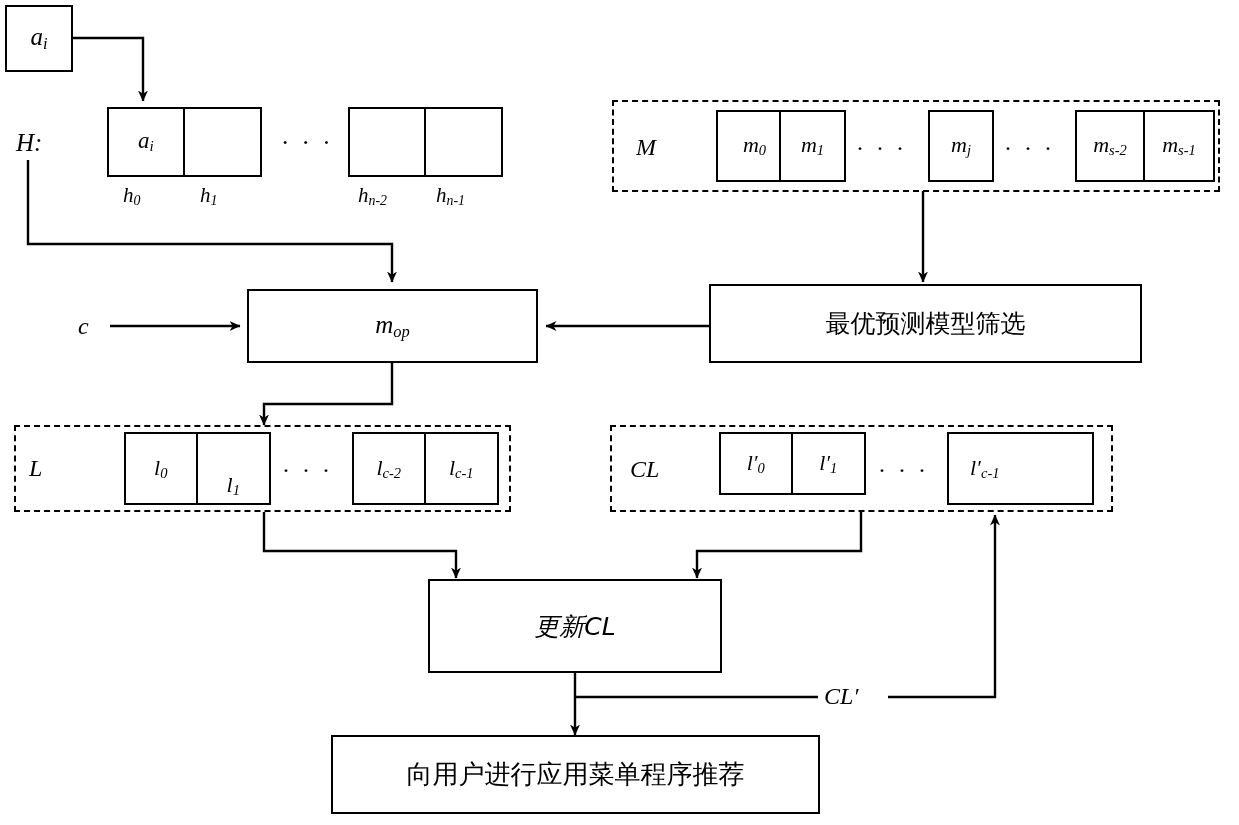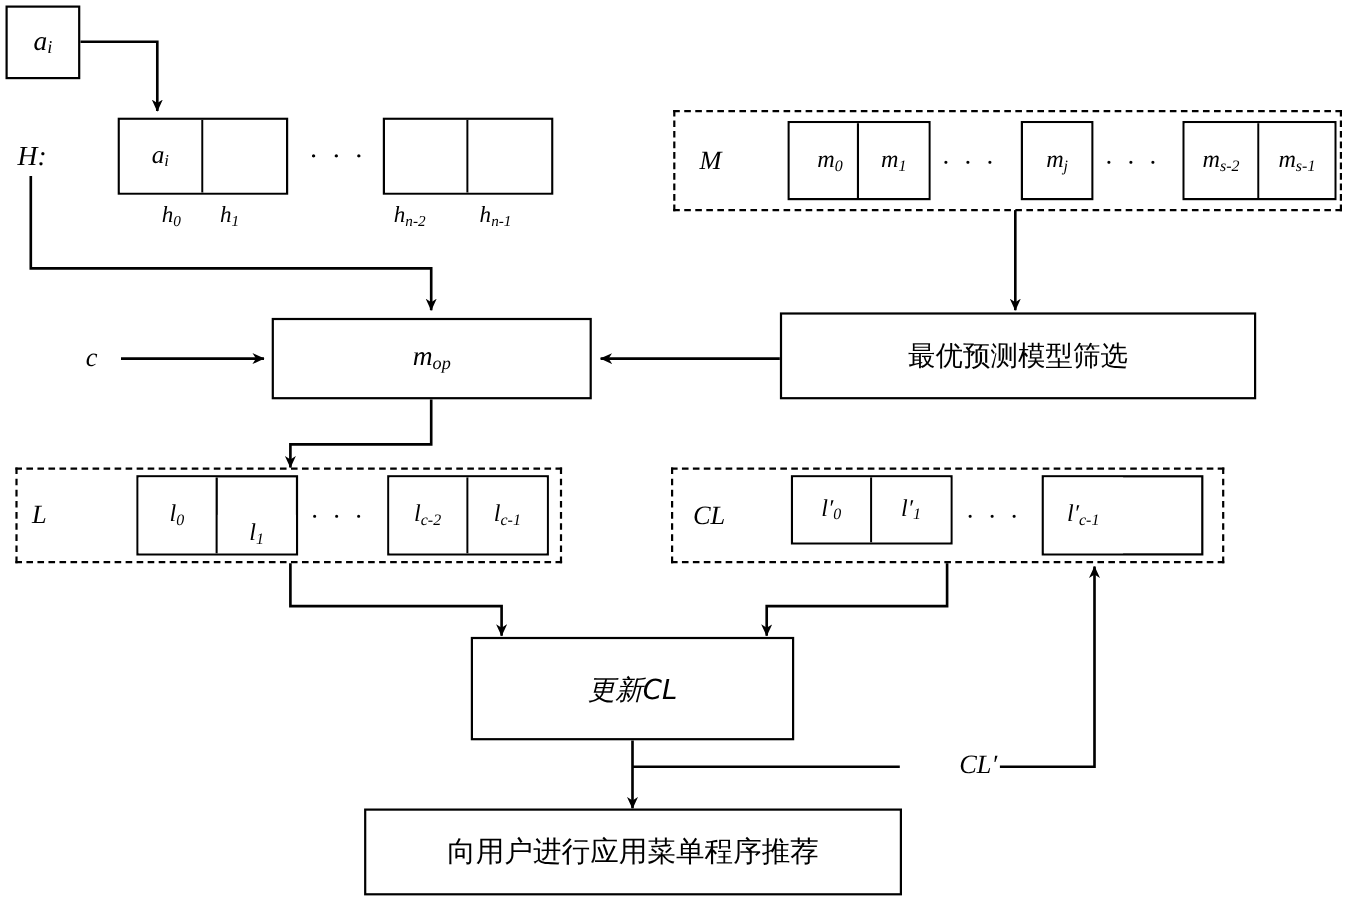--- a/index.html
+++ b/index.html
@@ -146,21 +146,21 @@
 
   <div class="cellgrid" style="left:348px; top:107px; width:155px; height:70px;">
     <div class="cell" style="width:50%;">
       <span class="math" style="font-size:23px;"></span>
     </div>
     <div class="cell" style="width:50%;">
       <span class="math" style="font-size:23px;"></span>
     </div>
   </div>
 
-  <div class="lbl math" style="left:123px; top:185px; font-size:21px;margin-left:24px;">h<sub>0</sub></div>
+  <div class="lbl math" style="left:123px; top:185px; font-size:21px;">h<sub>0</sub></div>
   <div class="lbl math" style="left:200px; top:185px; font-size:21px;">h<sub>1</sub></div>
   <div class="lbl math" style="left:358px; top:185px; font-size:21px;">h<sub>n-2</sub></div>
   <div class="lbl math" style="left:436px; top:185px; font-size:21px;">h<sub>n-1</sub></div>
 
   <div class="dashbox" style="left:612px; top:100px; width:608px; height:92px;"></div>
 
   <div class="lbl math" style="left:636px; top:135px; font-size:24px;">M</div>
 
   <div class="cellgrid" style="left:716px; top:110px; width:130px; height:72px;">
     <div class="cell" style="width:50%;padding-left:12px;">
@@ -242,19 +242,19 @@
   <div class="cellgrid" style="left:947px; top:432px; width:147px; height:73px;">
     <div class="cell" style="width:50%;">
       <span class="math" style="font-size:22px;">l′<sub>c-1</sub></span>
     </div>
   </div>
 
   <div class="node" style="left:428px; top:579px; width:294px; height:94px;">
     <span class="cjk-i" style="font-size:25px;">更新CL</span>
   </div>
 
-  <div class="lbl math" style="left:870px; top:684px; font-size:24px; background:#ffffff; padding:0 2px;text-align:center;">CL′</div>
+  <div class="lbl math" style="left:822px; top:684px; font-size:24px; background:#ffffff; padding:0 2px;text-align:center;">CL′</div>
 
   <div class="node" style="left:331px; top:735px; width:489px; height:79px;">
     <span class="cjk" style="font-size:26px;">向用户进行应用菜单程序推荐</span>
   </div>
 
 </div>
 
 </body></html>

